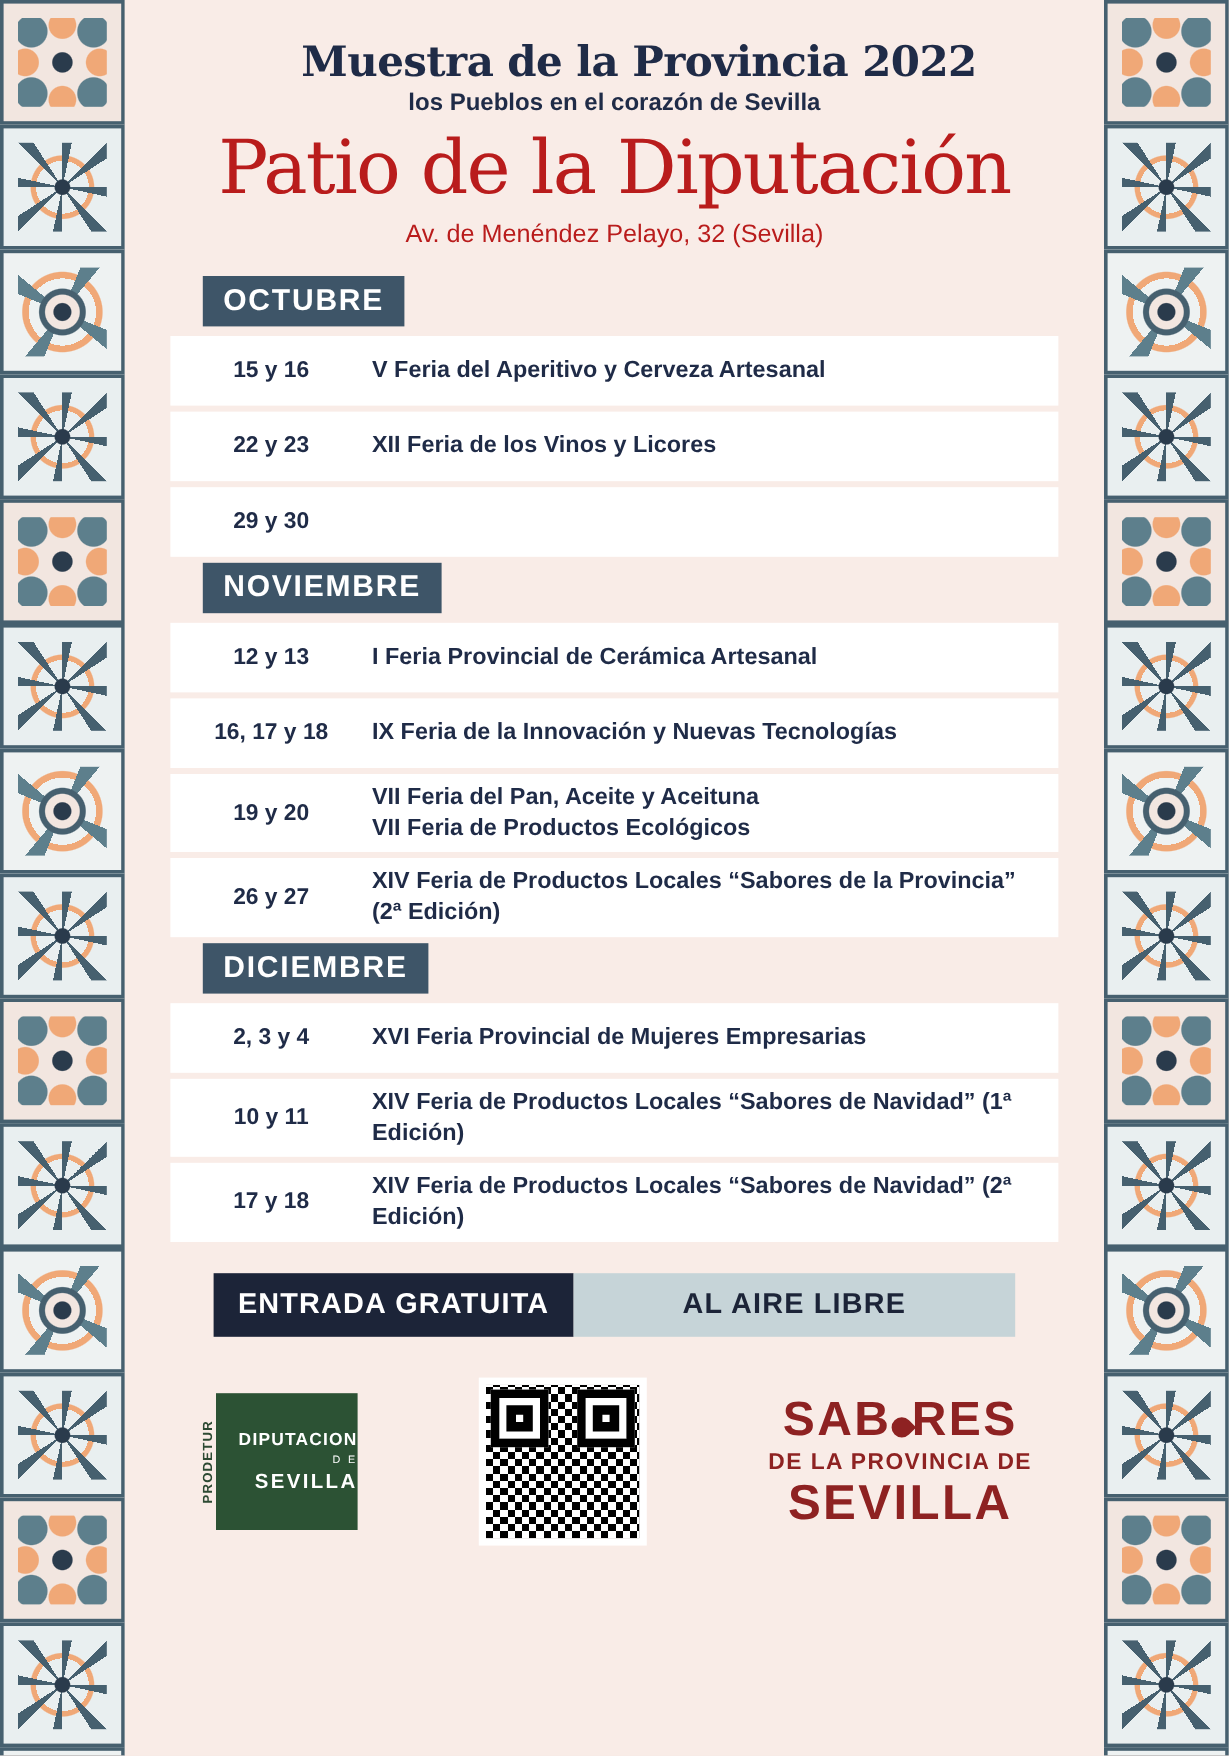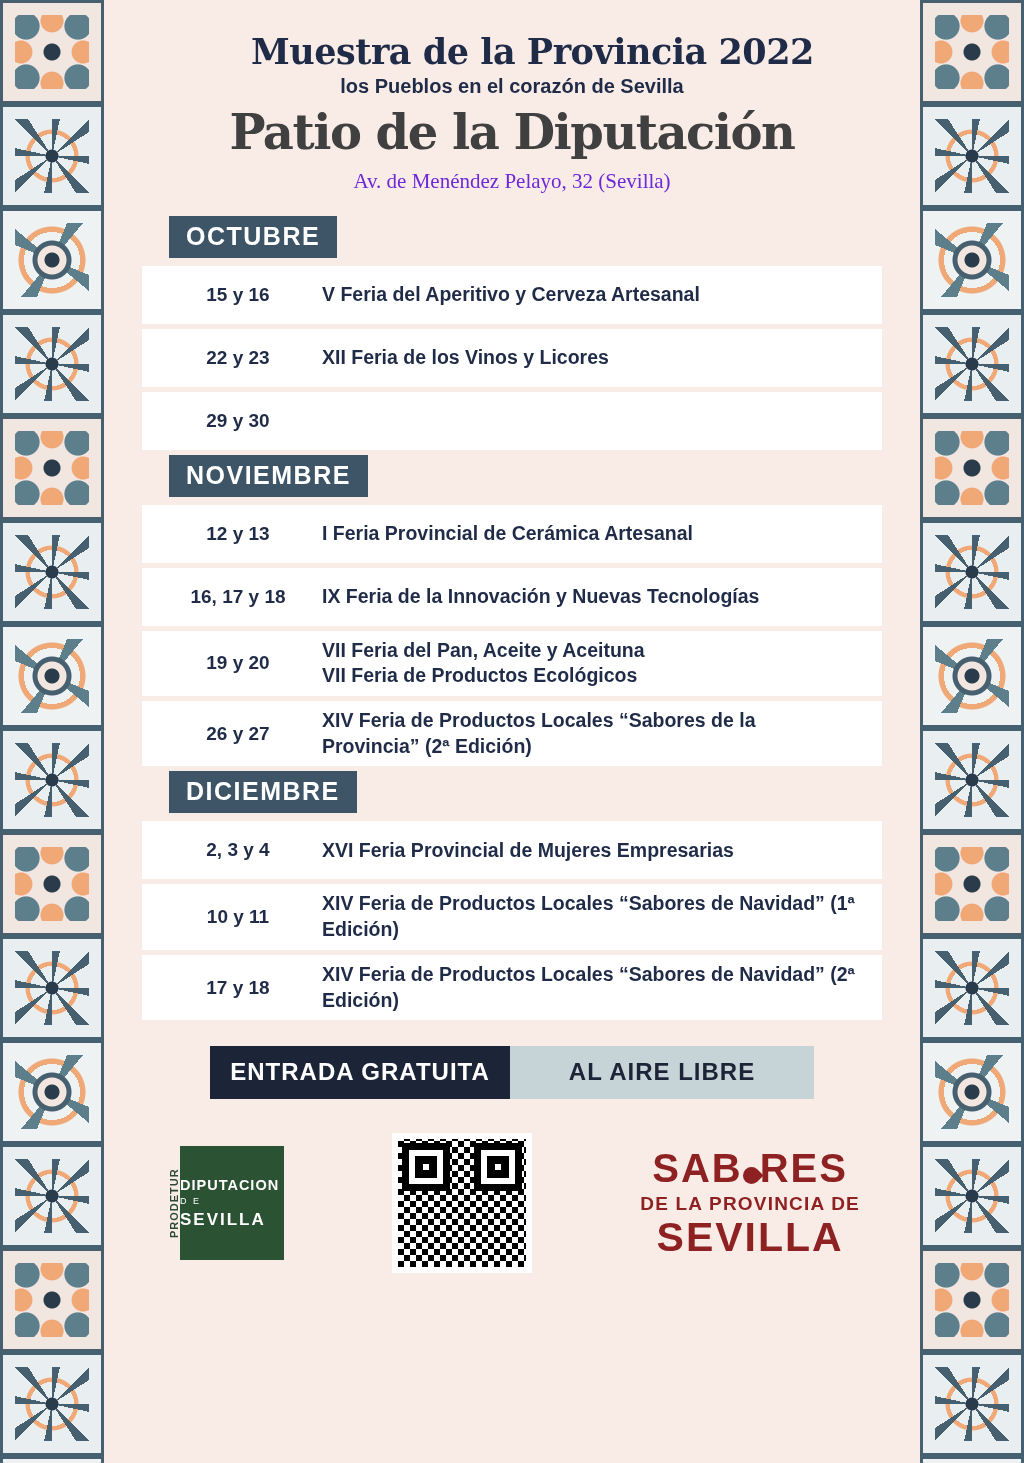--- a/index.html
+++ b/index.html
@@ -102,31 +102,31 @@
   }
   .header .sub {
     font-family: "Liberation Sans", sans-serif;
     font-weight: bold;
     font-size: 20px;
     color: #1f2b47;
     margin-top: 4px;
   }
   .header .title {
     font-family: "DejaVu Serif", serif;
-    font-weight: bold;
-    font-size: 48px;
-    color: #404040;
+    font-weight: normal;
+    font-size: 62px;
+    color: #b91c1c;
     letter-spacing: -1.5px;
     margin-top: 8px;
     line-height: 1.1;
   }
   .header .address {
-    font-family: Liberation Serif, serif;
+    font-family: Liberation Sans, sans-serif;
     font-size: 21px;
-    color: #6d28d9;
+    color: #b91c1c;
     margin-top: 10px;
   }
 
   
   .schedule {
     margin-top: 22px;
     padding: 0 38px;
   }
   .month-label {
     display: inline-block;
@@ -141,21 +141,21 @@
   }
   .rows {
     margin-top: 8px;
   }
   .row {
     display: flex;
     align-items: center;
     background: #ffffff;
     min-height: 44px;
     margin-bottom: 5px;
-    padding: 7px 12px;
+    padding: 7px 0;
   }
   .row .date {
     width: 168px;
     flex: 0 0 168px;
     text-align: center;
     font-weight: bold;
     font-size: 19px;
     color: #1f2b47;
   }
   .row .desc {
@@ -164,21 +164,21 @@
     font-size: 19.5px;
     color: #1f2b47;
     line-height: 1.32;
     padding-right: 14px;
   }
 
   
   .banner {
     display: flex;
     margin: 26px auto 0 auto;
-    width: 604px;
+    width: 668px;
   }
   .banner .pill {
     font-weight: bold;
     font-size: 24px;
     letter-spacing: 1px;
     padding: 12px 0 13px 0;
     text-align: center;
   }
   .banner .pill.dark {
     background: #1c2438;
@@ -207,26 +207,26 @@
     writing-mode: vertical-rl;
     transform: rotate(180deg);
     font-size: 11px;
     letter-spacing: 1px;
     color: #2d4a33;
     font-weight: bold;
     text-align: center;
     padding-right: 4px;
   }
   .logo-dip .block {
-    width: 104px;
+    width: 118px;
     background: #2c5234;
     color: #ffffff;
     display: flex;
     flex-direction: column;
-    align-items: flex-start;
+    align-items: flex-end;
     justify-content: center;
     line-height: 1.25;
   }
   .logo-dip .block .l1 { font-size: 14.5px; font-weight: bold; letter-spacing: 1px;}
   .logo-dip .block .l2 { font-size: 9px; letter-spacing: 2px; margin: 2px 0;}
   .logo-dip .block .l3 { font-size: 17px; font-weight: bold; letter-spacing: 2px;}
 
   .qr {
     width: 128px;
     height: 128px;

